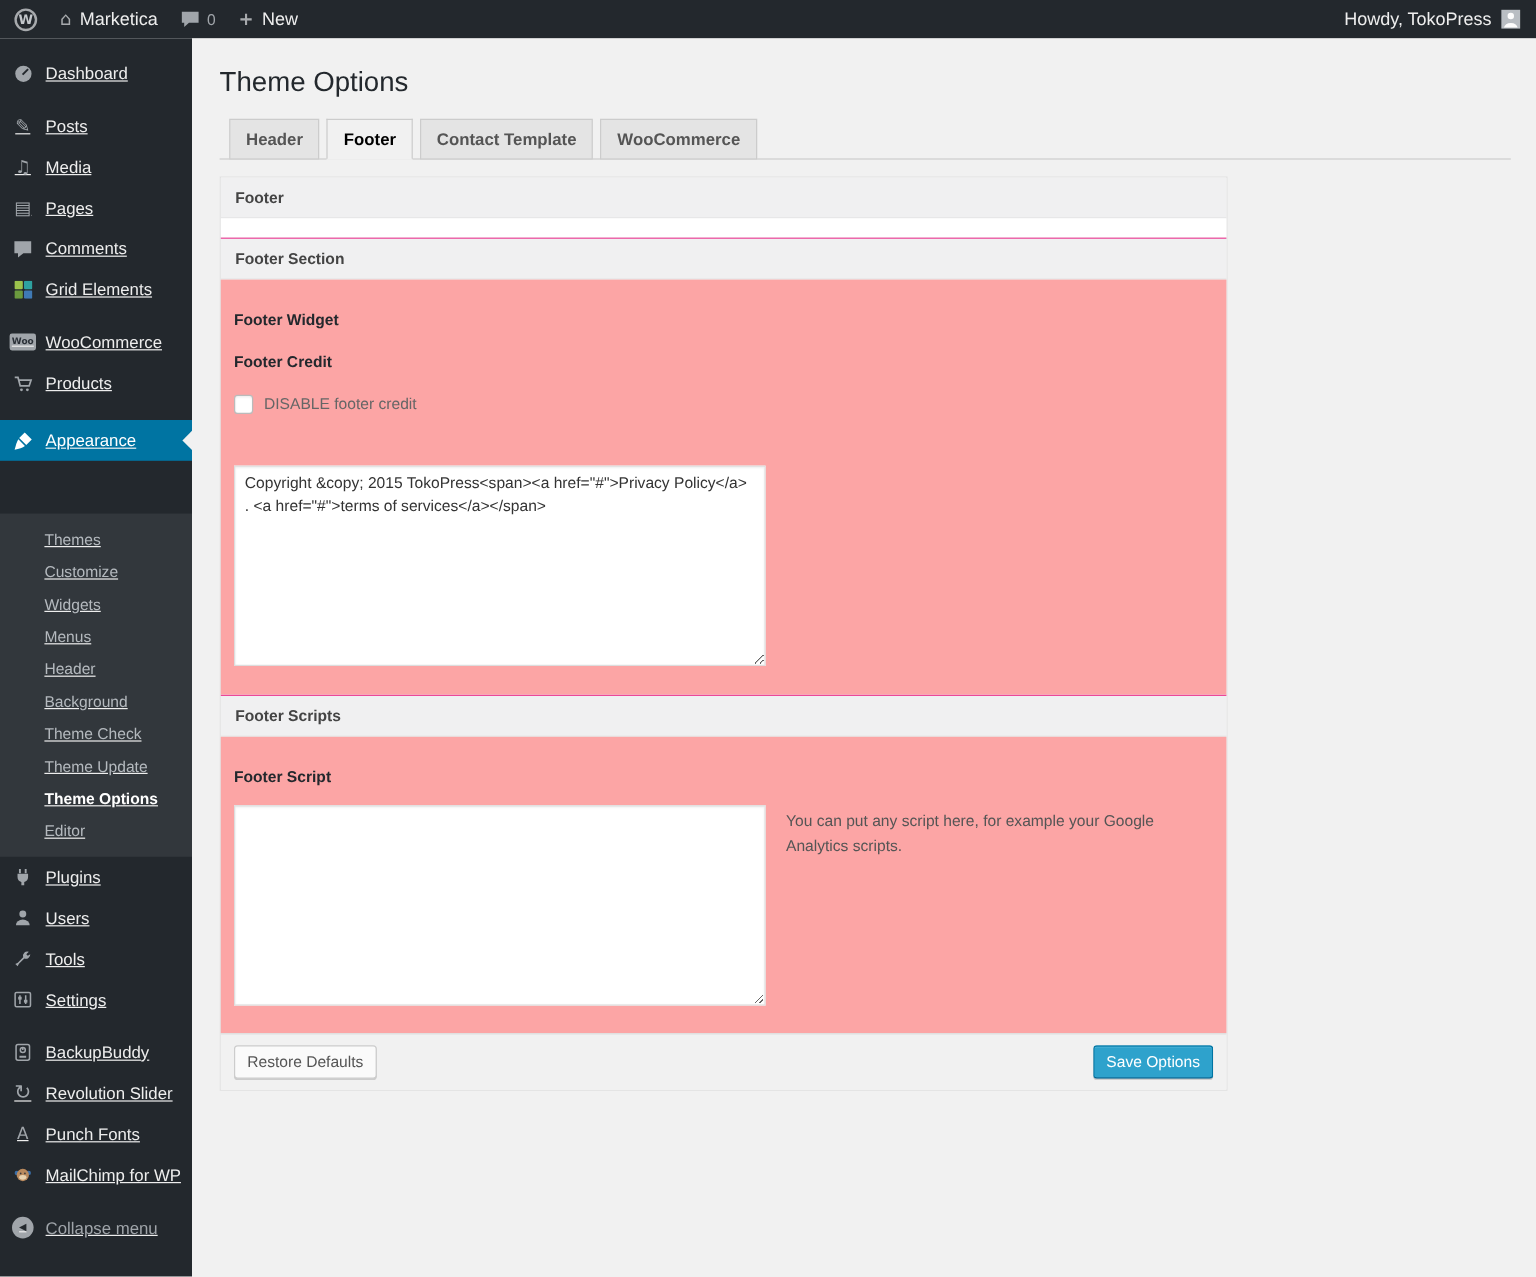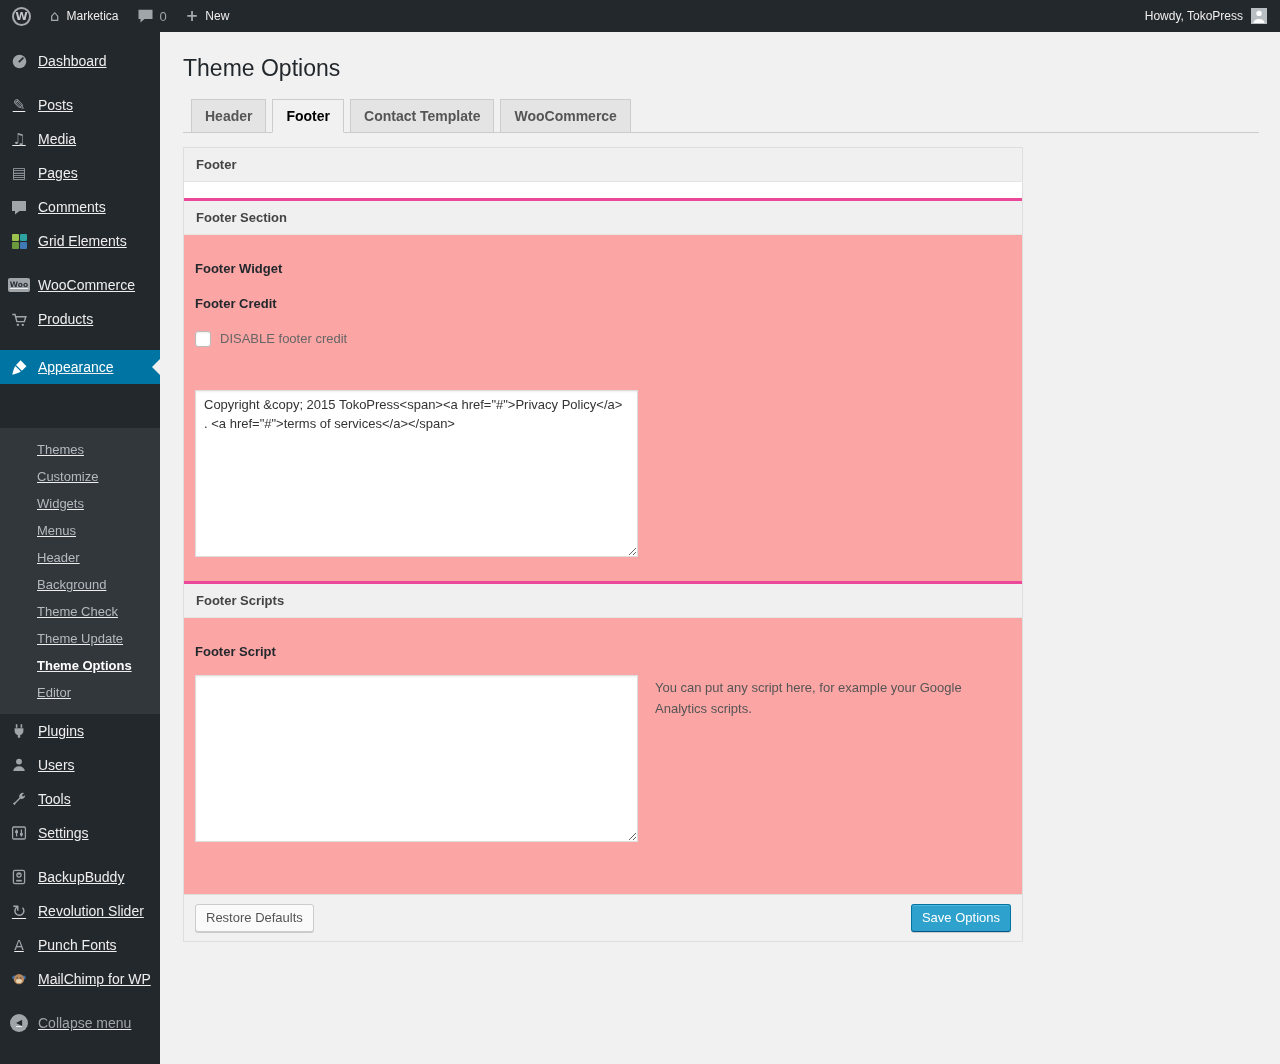--- a/index.html
+++ b/index.html
@@ -9,21 +9,21 @@
 
   
   .adminbar { height:32px; background:#23282d; display:flex; align-items:center;
               padding:0 13px 0 12px; color:#eee; }
   .ab-left { display:flex; align-items:center; gap:19px; flex:1; }
   .ab-group { display:flex; align-items:center; gap:7px; cursor:pointer; }
   .wplogo { width:19px; height:19px; border-radius:50%; border:2px solid #a7aaad; color:#c3c7cb;
             display:flex; align-items:center; justify-content:center; font-size:11px; font-weight:bold;
             font-family:"DejaVu Sans",sans-serif; }
   .ab-glyph { color:#a7aaad; font-family:"DejaVu Sans",sans-serif; font-size:15px; line-height:1; }
-  .ab-label { color:#eee; font-size:12px; }
+  .ab-label { color:#eee; font-size:15px; }
   .ab-count { color:#a0a5aa; font-size:13px; }
   .ab-right { display:flex; align-items:center; gap:8px; cursor:pointer; }
   .avatar { width:16px; height:16px; display:block; }
 
   
   .layout { display:flex; align-items:stretch; min-height:1032px; }
 
   
   .sidebar { width:160px; flex:0 0 160px; background:#23282d; padding-top:12px; color:#eee;text-decoration:underline; }
   .menu-item { height:34px; display:flex; align-items:center; gap:9px; padding-left:9px;
@@ -52,21 +52,21 @@
   .page-title { font-size:23px; font-weight:400; color:#23282d; margin-top:22px; line-height:1.3; }
   .tabs { margin-top:15px; border-bottom:1px solid #ccc; padding-left:8px; display:flex; }
   .tab { margin:0 6px -1px 0; padding:8px 13px; background:#e4e4e4; border:1px solid #ccc;
          font-size:14px; font-weight:600; color:#555; cursor:pointer; white-space:nowrap; }
   .tab.active { background:#f1f1f1; border-bottom-color:#f1f1f1; color:#000; }
 
   
   .panel { margin-top:14px; width:840px; background:#fff; border:1px solid #dedede; }
   .panel-bar { background:#f0f0f1; padding:9px 12px; font-weight:bold; font-size:13px; color:#444;
                border-bottom:1px solid #e5e5e5; }
-  .panel-bar.mid { border-top:3px solid #ec4899; }
+  .panel-bar.mid { border-top:1px solid #ec4899; }
   .spacer { height:16px; background:#fff; }
   .panel-body { padding:26px 12px 24px 11px; background:#fca5a5; }
   .field-label { font-weight:bold; color:#23282d; font-size:13px; margin-bottom:20px; }
   .check-row { display:flex; align-items:center; gap:9px; margin-bottom:43px; color:#666; }
   .check-row:last-child { margin-bottom:0; }
   input.wpcheck { appearance:none; -webkit-appearance:none; width:16px; height:16px;
                   border:1px solid #bbb; border-radius:3px; background:#fff; cursor:pointer;
                   flex:0 0 16px; box-shadow:inset 0 1px 2px rgba(0,0,0,.07); }
   textarea.wparea { width:443px; height:167px; border:1px solid #ddd; padding:5px 8px;
                     font-family:"Liberation Sans",sans-serif; font-size:13px; color:#333;
@@ -320,21 +320,21 @@
           <div class="check-row">
             <input type="checkbox" class="wpcheck" style="">
             <span>DISABLE footer credit</span>
           </div>
 
           <textarea class="wparea" style="">Copyright &amp;copy; 2015 TokoPress&lt;span&gt;&lt;a href="#"&gt;Privacy Policy&lt;/a&gt; . &lt;a href="#"&gt;terms of services&lt;/a&gt;&lt;/span&gt;</textarea>
         </div>
 
         <div class="panel-bar mid">Footer Scripts</div>
 
-        <div class="panel-body" style="padding-bottom:52px;">
+        <div class="panel-body" style="padding-bottom:23px;">
           <div class="field-label" style="margin-bottom:16px;">Footer Script</div>
           <div class="script-row">
             <textarea class="wparea" style=""></textarea>
             <div class="help">You can put any script here, for example your Google Analytics scripts.</div>
           </div>
         </div>
 
         <div class="action-row">
           <button class="button">Restore Defaults</button>
           <button class="button button-primary">Save Options</button>

